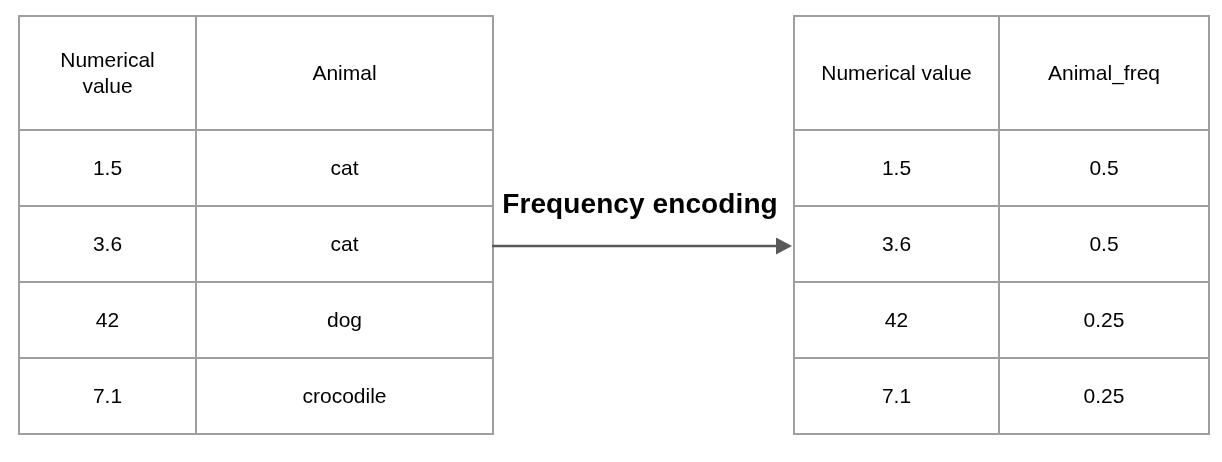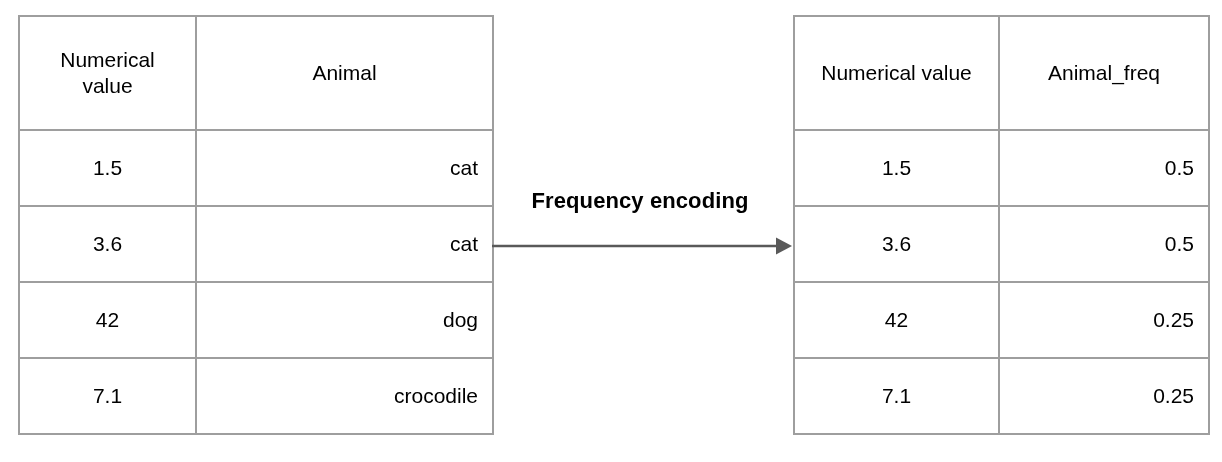--- a/index.html
+++ b/index.html
@@ -40,21 +40,21 @@
   .tbl th {
     text-align: center;
     vertical-align: middle;
   }
   .tbl td.num {
     text-align: center;
     vertical-align: middle;
     margin-top: 20px;
   }
   .tbl td.cat {
-    text-align: right;
+    text-align: center;
     vertical-align: middle;
     margin-top: 16px;
   }
 
   
   #table-source {
     left: 18px;
     top: 15px;
     width: 474px;
   }
@@ -81,21 +81,21 @@
     top: 188px;
     width: 302px;
     height: 80px;
   }
   .transform-label {
     position: absolute;
     left: 0;
     top: 0;
     width: 300px;
     text-align: center;
-    font-size: 22px;
+    font-size: 28px;
     font-weight: bold;
     letter-spacing: 0.1px;
     color: #000000;
     white-space: nowrap;
   }
   .transform-arrow {
     position: absolute;
     left: 2px;
     top: 45px;
     width: 300px;

